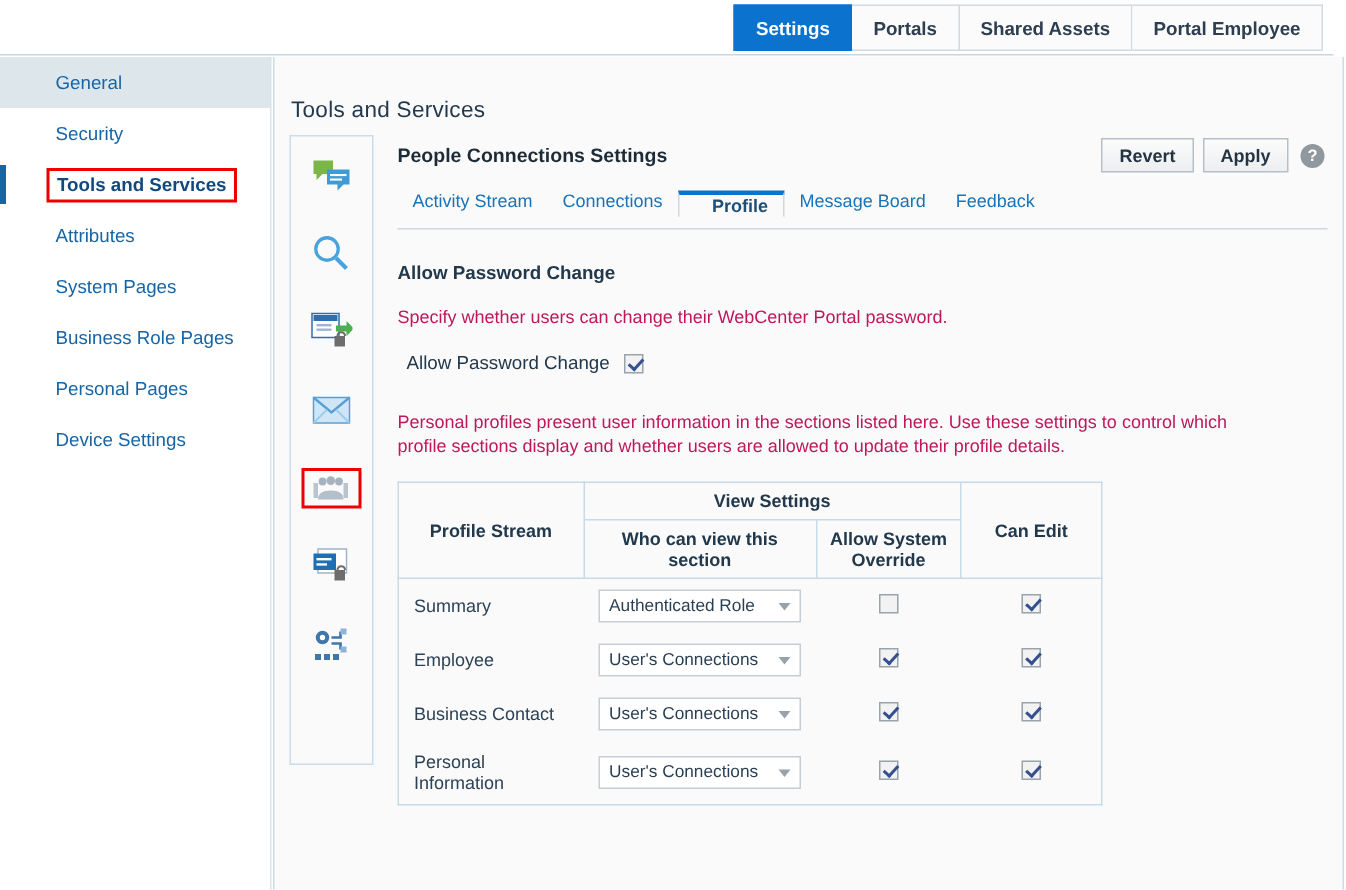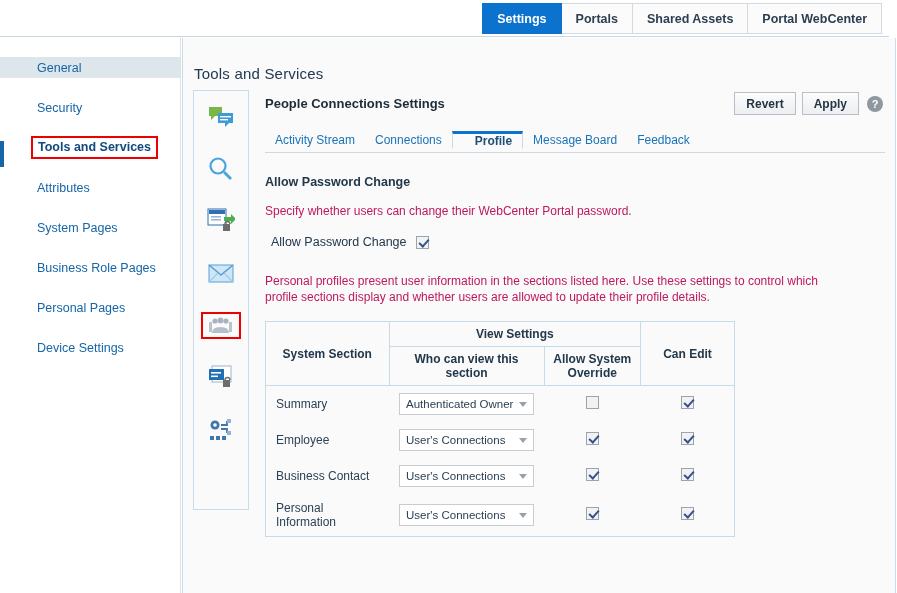--- a/index.html
+++ b/index.html
@@ -46,27 +46,27 @@
 
   
   #sidebar {
     position: absolute; left: 0; top: 38px;
     width: 181px; height: 555px;
     background: #ffffff;
     border-right: 1px solid #d8e3ea;
   }
   .side-item {
     position: relative;
-    height: 21px;
+    height: 34px;
     display: flex; align-items: center;
     padding-left: 37px;
     color: #1565a7;
     font-size: 12.5px;
     cursor: pointer;
-    margin-top: 19px;
+    margin-top: 0;
   }
   .side-item.selected {
     background: #dde6ea;
   }
   .side-item.current {
     font-weight: bold;
     color: #10497e;
   }
   .side-item.current::before {
     content: "";
@@ -122,21 +122,21 @@
   }
   #content-title {
     font-size: 13px;
     font-weight: bold;
     color: #1d2b36;
     margin: 0 0 16px 0;
   }
 
   
   #sub-tabs {
-    display: flex; align-items: center;
+    display: flex; align-items: flex-start;
     height: 26px;
     border-bottom: 1px solid #cfd8de;
     margin-bottom: 22px;
   }
   .sub-tab {
     padding: 0 10px;
     display: flex; align-items: center;
     color: #1873b8;
     font-size: 12px;
     cursor: pointer;
@@ -273,21 +273,21 @@
   }
 </style>
 </head>
 <body>
 
 <div id="top-bar">
   <div id="top-tabs">
       <div class="top-tab active">Settings</div>
       <div class="top-tab">Portals</div>
       <div class="top-tab">Shared Assets</div>
-      <div class="top-tab">Portal WebCenter</div>
+      <div class="top-tab">Portal Employee</div>
     </div>
 </div>
 
 <div id="sidebar">
     <div class="side-item selected">
       <span class="side-label-box">General</span>
     </div>
     <div class="side-item">
       <span class="side-label-box">Security</span>
     </div>
@@ -407,35 +407,35 @@
     <div class="field-row">
       <span class="flabel">Allow Password Change</span>
       <span class="cbox checked"></span>
     </div>
 
     <p class="section-desc">Personal profiles present user information in the sections listed here. Use these settings to control which profile sections display and whether users are allowed to update their profile details.</p>
 
     <table id="access-table">
       <thead>
         <tr>
-          <th rowspan="2">System Section</th>
+          <th rowspan="2">Profile Stream</th>
           <th colspan="2">View Settings</th>
           <th rowspan="2">Can Edit</th>
         </tr>
         <tr>
           <th>Who can view this section</th>
           <th>Allow System Override</th>
         </tr>
       </thead>
       <tbody id="access-tbody">
           <tr>
             <td class="name-cell">Summary</td>
             <td class="mid-cell">
               <div class="select-box">
-                <span class="sel-text">Authenticated Owner</span>
+                <span class="sel-text">Authenticated Role</span>
                 <span class="sel-arrow"></span>
               </div>
             </td>
             <td class="ck-cell"><span class="cbox"></span></td>
             <td class="ck-cell"><span class="cbox checked"></span></td>
           </tr>
           <tr>
             <td class="name-cell">Employee</td>
             <td class="mid-cell">
               <div class="select-box">

